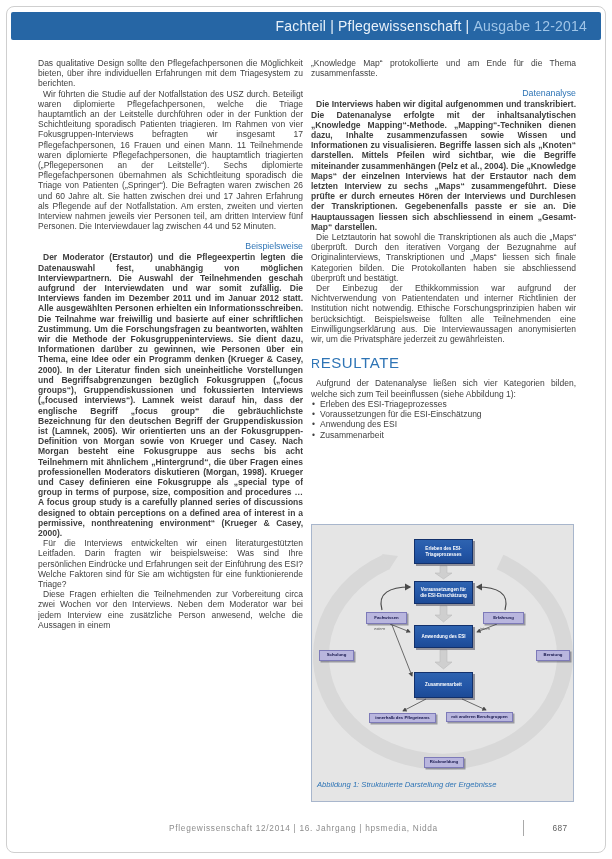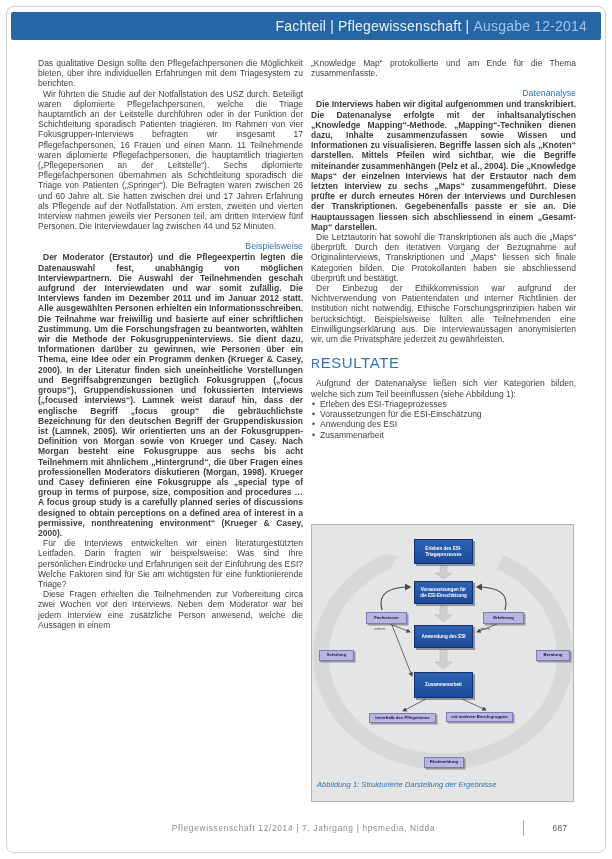--- a/index.html
+++ b/index.html
@@ -181,16 +181,16 @@
           <span>Rückmeldung</span>
         </div>
       <span class="dlabel" style="left:62px;top:102px;">extern</span>
       <span class="dlabel" style="left:168px;top:102px;">intern</span>
     </div>
     <div class="fig-caption">Abbildung 1: Strukturierte Darstellung der Ergebnisse</div>
   </div>
 </div>
 
 <div class="footer">
-  <span class="f-text">Pflegewissenschaft 12/2014 | 7. Jahrgang | hpsmedia, Nidda</span>
+  <span class="f-text">Pflegewissenschaft 12/2014 | 16. Jahrgang | hpsmedia, Nidda</span>
   <span class="f-divider"></span>
   <span class="f-page">687</span>
 </div>
 
 </body></html>

